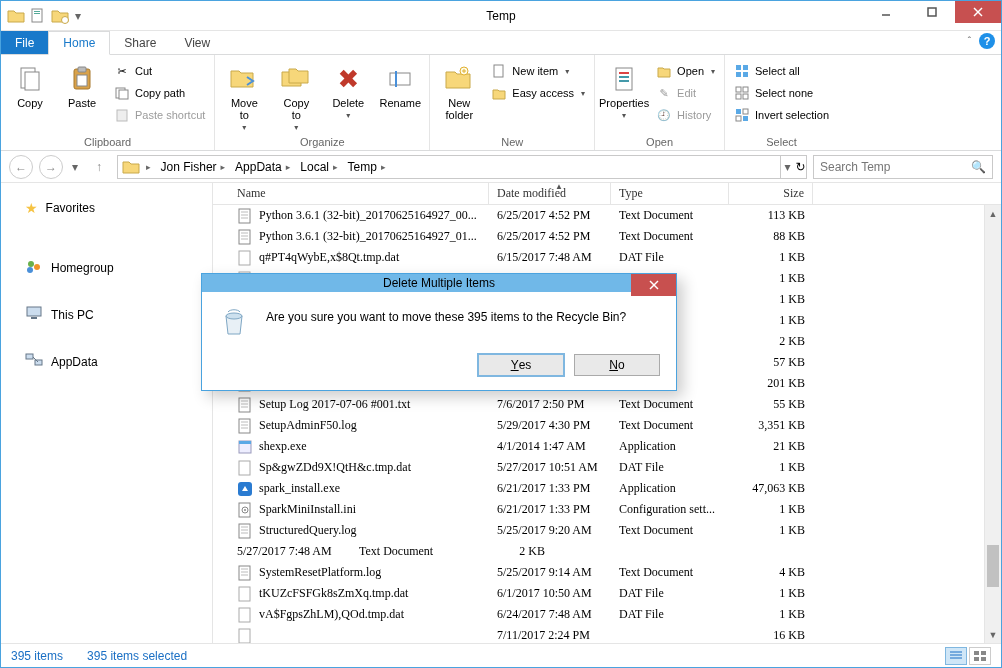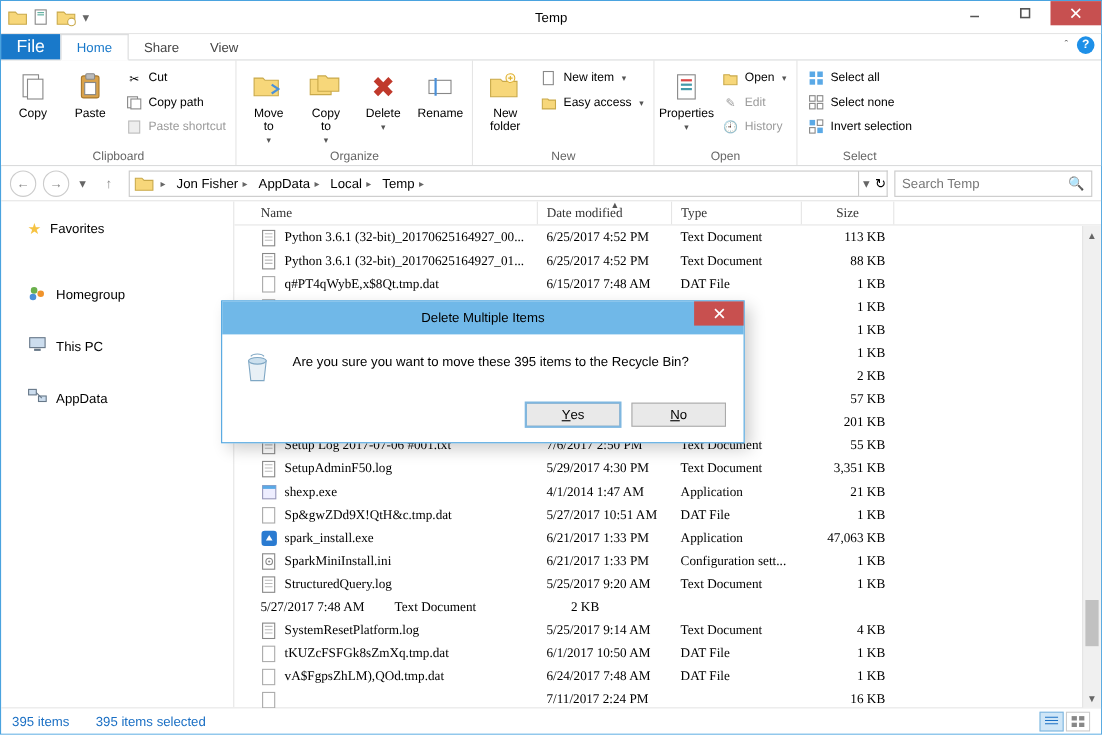--- a/index.html
+++ b/index.html
@@ -12,21 +12,21 @@
   .qat-chevron { width:10px; display:flex; align-items:center; justify-content:center; color:#666;}
   .title-text { position:absolute; left:50%; transform:translateX(-50%); font-size:12px; }
   .win-controls { position:absolute; right:0; top:0; display:flex; height:22px;}
   .win-btn { width:46px; height:22px; display:flex; align-items:center; justify-content:center; background:#fff; }
   .win-btn.close { background:#c75050; color:#fff; }
   .win-btn svg { stroke:#555; }
   .win-btn.close svg { stroke:#fff; }
 
   
   .menubar { height:24px; display:flex; align-items:stretch; border-bottom:1px solid #dadbdc; position:relative; }
-  .file-tab { background:#1979ca; color:#fff; padding:4px 14px; font-size:16px; display:flex; align-items:center;}
+  .file-tab { background:#1979ca; color:#fff; padding:4px 14px; font-size:12px; display:flex; align-items:center;}
   .menu-tab { padding:4px 14px; font-size:12px; display:flex; align-items:center; color:#444;}
   .menu-tab.active { background:#fff; border:1px solid #dadbdc; border-bottom:1px solid #fff; margin-bottom:-1px; color:#1979ca;}
   .menu-right { position:absolute; right:6px; top:2px; display:flex; gap:8px; align-items:center;}
   .help-ico { width:16px; height:16px; border-radius:50%; background:#1e90e8; color:#fff; display:flex; align-items:center; justify-content:center; font-size:11px; font-weight:bold;}
 
   
   .ribbon { height:96px; background:#fff; border-bottom:1px solid #dadbdc; display:flex; }
   .group { border-right:1px solid #e5e5e5; padding:4px 6px 2px; display:flex; flex-direction:column; justify-content:space-between;}
   .group-body { display:flex; align-items:flex-start; gap:6px; }
   .group-label { text-align:center; font-size:11px; color:#666; padding-top:1px;}
@@ -57,21 +57,21 @@
   .nav-item { display:flex; align-items:center; gap:8px; padding:7px 6px 7px 16px; font-size:12px;}
   .nav-sep { height:14px; }
   .star { color:#f6c343; font-size:14px;}
 
   .list-pane { flex:1; display:flex; flex-direction:column; overflow:hidden; position:relative;font-family:Liberation Serif, serif;}
   .col-headers { height:22px; border-bottom:1px solid #e5e5e5; display:flex; align-items:center; font-size:12px; color:#333;}
   .col { border-right:1px solid #e5e5e5; padding:3px 8px; display:flex; align-items:center; gap:4px;}
   .col.name { width:260px;}
   .col.date { width:122px;}
   .col.type { width:118px;}
-  .col.size { width:84px; justify-content:center;}
+  .col.size { width:84px; justify-content:flex-end;}
   .sort-ind { position:absolute; left:342px; top:-1px; font-size:8px; color:#555;}
   .col-headers { position:relative; }
 
   .rows { flex:1; overflow:auto; position:relative;}
   .row { height:21px; display:flex; align-items:center; font-size:12px; }
   .row .c { padding:2px 8px; white-space:nowrap; overflow:hidden; text-overflow:ellipsis;}
   .row .c.name { width:260px; display:flex; align-items:center; gap:6px;}
   .row .c.date { width:122px;}
   .row .c.type { width:118px;}
   .row .c.size { width:84px; text-align:right;}
@@ -83,21 +83,21 @@
   .sb-arrow.down { bottom:0;}
 
   
   .statusbar { height:24px; border-top:1px solid #e5e5e5; display:flex; align-items:center; padding:0 10px; font-size:12px; color:#1a6fc4; gap:24px;}
   .statusbar .views { margin-left:auto; display:flex; gap:2px;}
   .view-btn { width:22px; height:18px; border:1px solid #ccc; display:flex; align-items:center; justify-content:center;}
   .view-btn.active { background:#cfe6f7; border-color:#7fb7e0;}
 
   
   .dialog { position:absolute; left:200px; top:272px; width:476px; border:1px solid #4aa3df; background:#fff; box-shadow:6px 6px 14px rgba(0,0,0,0.2); z-index:10;}
-  .dlg-title { height:30px; background:#70b8e8; color:#000; display:flex; align-items:center; justify-content:center; position:relative; font-size:12px;}
+  .dlg-title { height:18px; background:#70b8e8; color:#000; display:flex; align-items:center; justify-content:center; position:relative; font-size:12px;}
   .dlg-close { position:absolute; right:0; top:0; width:45px; height:22px; background:#c8504f; color:#fff; display:flex; align-items:center; justify-content:center;}
   .dlg-body { padding:14px 16px 16px; display:flex; gap:16px; align-items:flex-start;}
   .dlg-icon { width:32px; height:32px;}
   .dlg-msg { font-size:12px; padding-top:4px;}
   .dlg-buttons { display:flex; justify-content:flex-end; gap:10px; padding:0 16px 14px;}
   .dlg-btn { width:86px; height:22px; border:1px solid #aaa; background:#e9e9e9; display:flex; align-items:center; justify-content:center; font-size:12px;}
   .dlg-btn.focus { outline:2px solid #7fb7e0; outline-offset:-1px;}
   .dlg-btn u { text-decoration:underline;}
 
   

